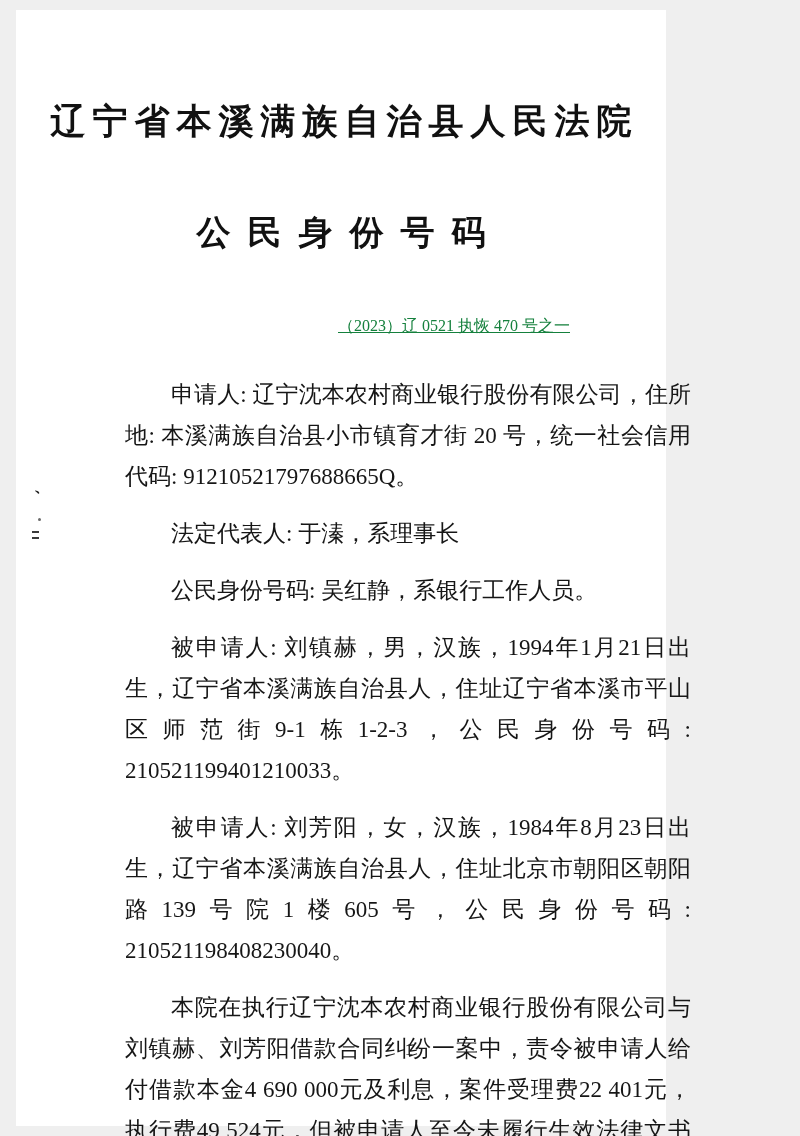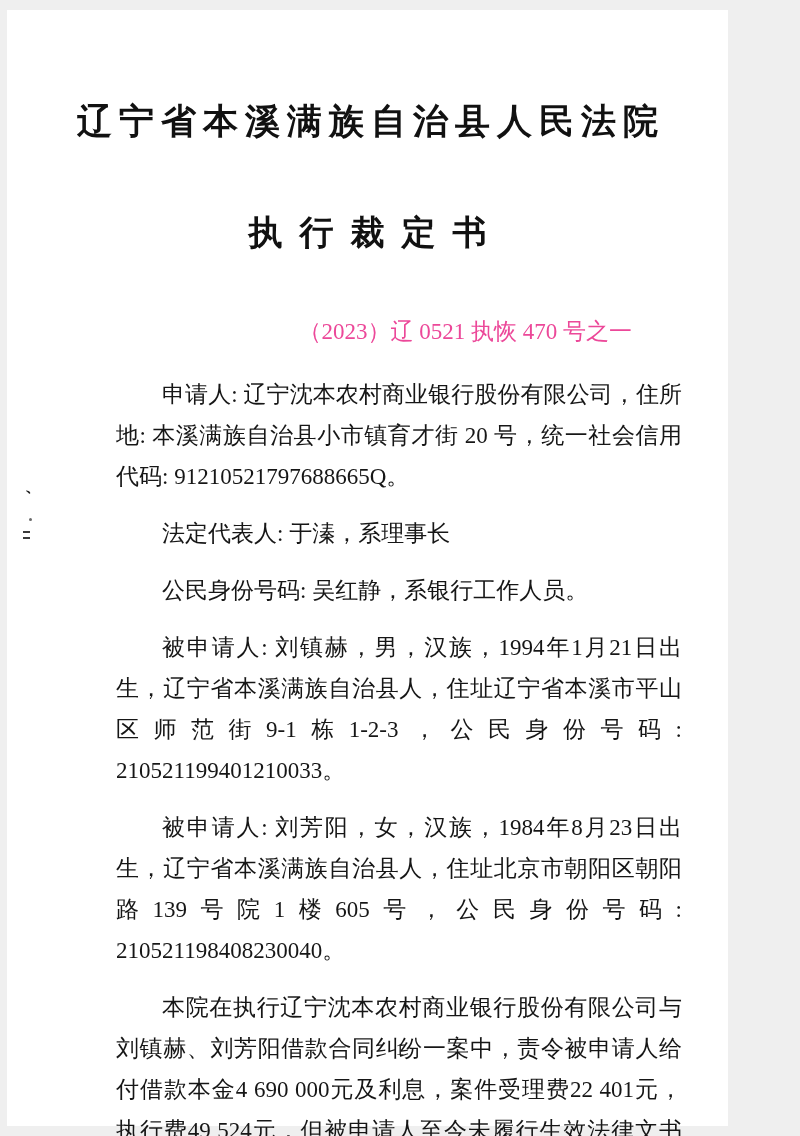--- a/index.html
+++ b/index.html
@@ -6,23 +6,23 @@
   html, body { width: 800px; height: 1136px; }
   body {
     position: relative;
     background: #efefef;
     font-family: "Liberation Serif", "DejaVu Serif", serif;
     color: #1b1b1b;
     overflow: hidden;
   }
   .page {
     position: absolute;
-    left: 7px;
+    left: 16px;
     top: 10px;
-    width: 721px;
+    width: 650px;
     height: 1116px;
     background: #ffffff;
   }
   .court-name {
     position: absolute;
     left: 0;
     right: 0;
     top: 88px;
     text-align: center;
     font-size: 35px;
@@ -42,23 +42,24 @@
     font-weight: 700;
     letter-spacing: 17px;
     padding-left: 17px;
     white-space: nowrap;
     color: #111;
   }
   .case-number {
     position: absolute;
     right: 96px;
     top: 306px;
-    font-size: 23px;
+    font-size: 16px;
     white-space: nowrap;
-    color: #ec4899;
+    color: #15803d;
+    text-decoration: underline;
   }
   .body-text {
     position: absolute;
     left: 93px;
     top: 348px;
     width: 598px;
     font-size: 23px;
     line-height: 41px;
     text-align: justify;
     color: #161616;
@@ -102,21 +103,21 @@
     border-bottom: 2px solid #3a3a3a;
   }
 </style>
 </head>
 <body>
 
 <div class="page">
 
   <div class="court-name">辽宁省本溪满族自治县人民法院</div>
 
-  <div class="doc-title">执行裁定书</div>
+  <div class="doc-title">公民身份号码</div>
 
   <div class="case-number">（2023）辽 0521 执恢 470 号之一</div>
 
   <div class="body-text">
     <p>申请人: 辽宁沈本农村商业银行股份有限公司，住所地: 本溪满族自治县小市镇育才街 20 号，统一社会信用代码: 91210521797688665Q。</p>
     <p>法定代表人: 于溱，系理事长</p>
     <p>公民身份号码: 吴红静，系银行工作人员。</p>
     <p>被申请人: 刘镇赫，男，汉族，1994年1月21日出生，辽宁省本溪满族自治县人，住址辽宁省本溪市平山区师范街9-1栋1-2-3，公民身份号码: 210521199401210033。</p>
     <p>被申请人: 刘芳阳，女，汉族，1984年8月23日出生，辽宁省本溪满族自治县人，住址北京市朝阳区朝阳路139号院1楼605号，公民身份号码: 210521198408230040。</p>
     <p>本院在执行辽宁沈本农村商业银行股份有限公司与刘镇赫、刘芳阳借款合同纠纷一案中，责令被申请人给付借款本金4 690 000元及利息，案件受理费22 401元，执行费49 524元，但被申请人至今未履行生效法律文书确定的还款义务。依申请人申请，本院依法评估拍卖了被申请人刘镇赫名下位于本溪满族自治县滨河西路A组6-05，辽（2018）本溪县不</p>

